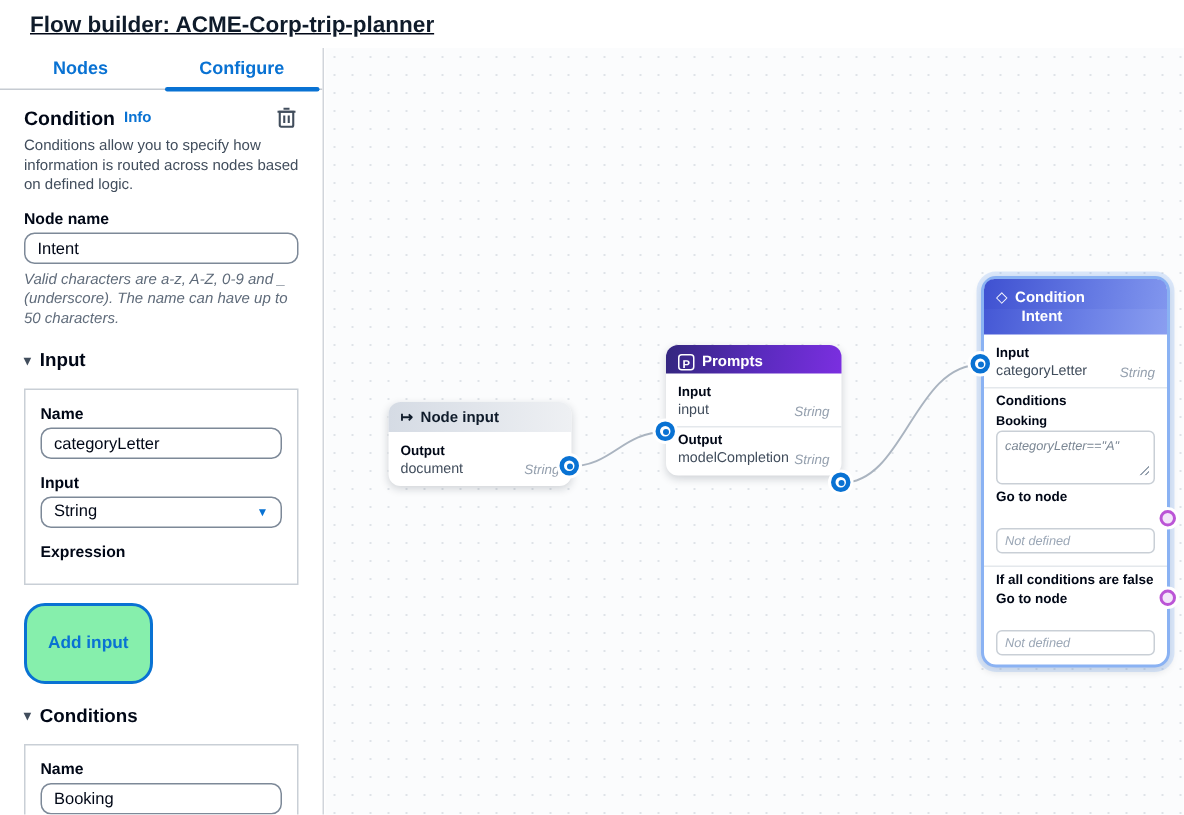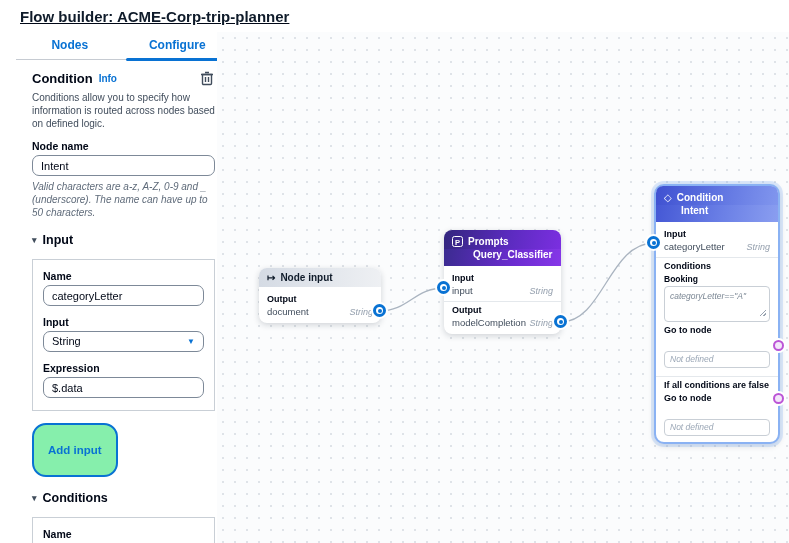--- a/index.html
+++ b/index.html
@@ -4,21 +4,21 @@
 <style>
   * { margin:0; padding:0; box-sizing:border-box; }
   html,body { width:789px; height:543px; overflow:hidden; background:#fff;
     font-family:"Liberation Sans", sans-serif; color:#000716; }
 
   
   .titlebar { position:absolute; left:0; top:0; width:789px; height:32px; background:#fff;text-decoration:underline; }
   .titlebar h1 { font-size:15px; font-weight:bold; color:#0f1b2a; padding:8px 0 0 20px; }
 
   
-  .panel { position:absolute; left:16px; top:32px; width:216px; height:511px;
+  .panel { position:absolute; left:0; top:32px; width:216px; height:511px;
     background:#fff; border-right:1px solid #d1d5db; overflow:hidden; }
   .tabs { display:flex; height:28px; border-bottom:1px solid #c6cbd2; }
   .tab { flex:1; text-align:center; font-size:12px; font-weight:bold; color:#0972d3;
     line-height:26px; cursor:pointer; position:relative; }
   .tab.active::after { content:""; position:absolute; left:2px; right:2px; bottom:-2px;
     height:3px; background:#0972d3; border-radius:2px; }
   .panel-body { padding:10px 16px 0 16px; }
 
   .cond-head { display:flex; align-items:center; }
   .cond-head .title { font-size:13px; font-weight:bold; }
@@ -142,21 +142,20 @@
 
     <div class="card">
       <div class="lbl">Name</div>
       <input class="inp" value="categoryLetter" style="">
       <div class="lbl">Input</div>
       <div class="select">
         <span>String</span>
         <span class="sel-caret">▼</span>
       </div>
       <div class="lbl">Expression</div>
-      <input class="inp" value="$.data" style="">
     </div>
 
     <div class="btn-outline">Add input</div>
 
     <div class="section-h">
       <span class="caret">▾</span>
       <span>Conditions</span>
     </div>
 
     <div class="card">
@@ -188,21 +187,20 @@
         <span class="ntype">String</span>
       </div>
     </div>
   </div>
 
   <div class="node n-prompts">
     <div class="node-h">
       <span class="p-icon">P</span>
       <span>Prompts</span>
     </div>
-    <div class="node-sub">Query_Classifier</div>
     <div class="node-b">
       <div class="nlbl">Input</div>
       <div class="nrow">
         <span class="nname">input</span>
         <span class="ntype">String</span>
       </div>
       <div class="ndiv"></div>
       <div class="nlbl">Output</div>
       <div class="nrow">
         <span class="nname">modelCompletion</span>

